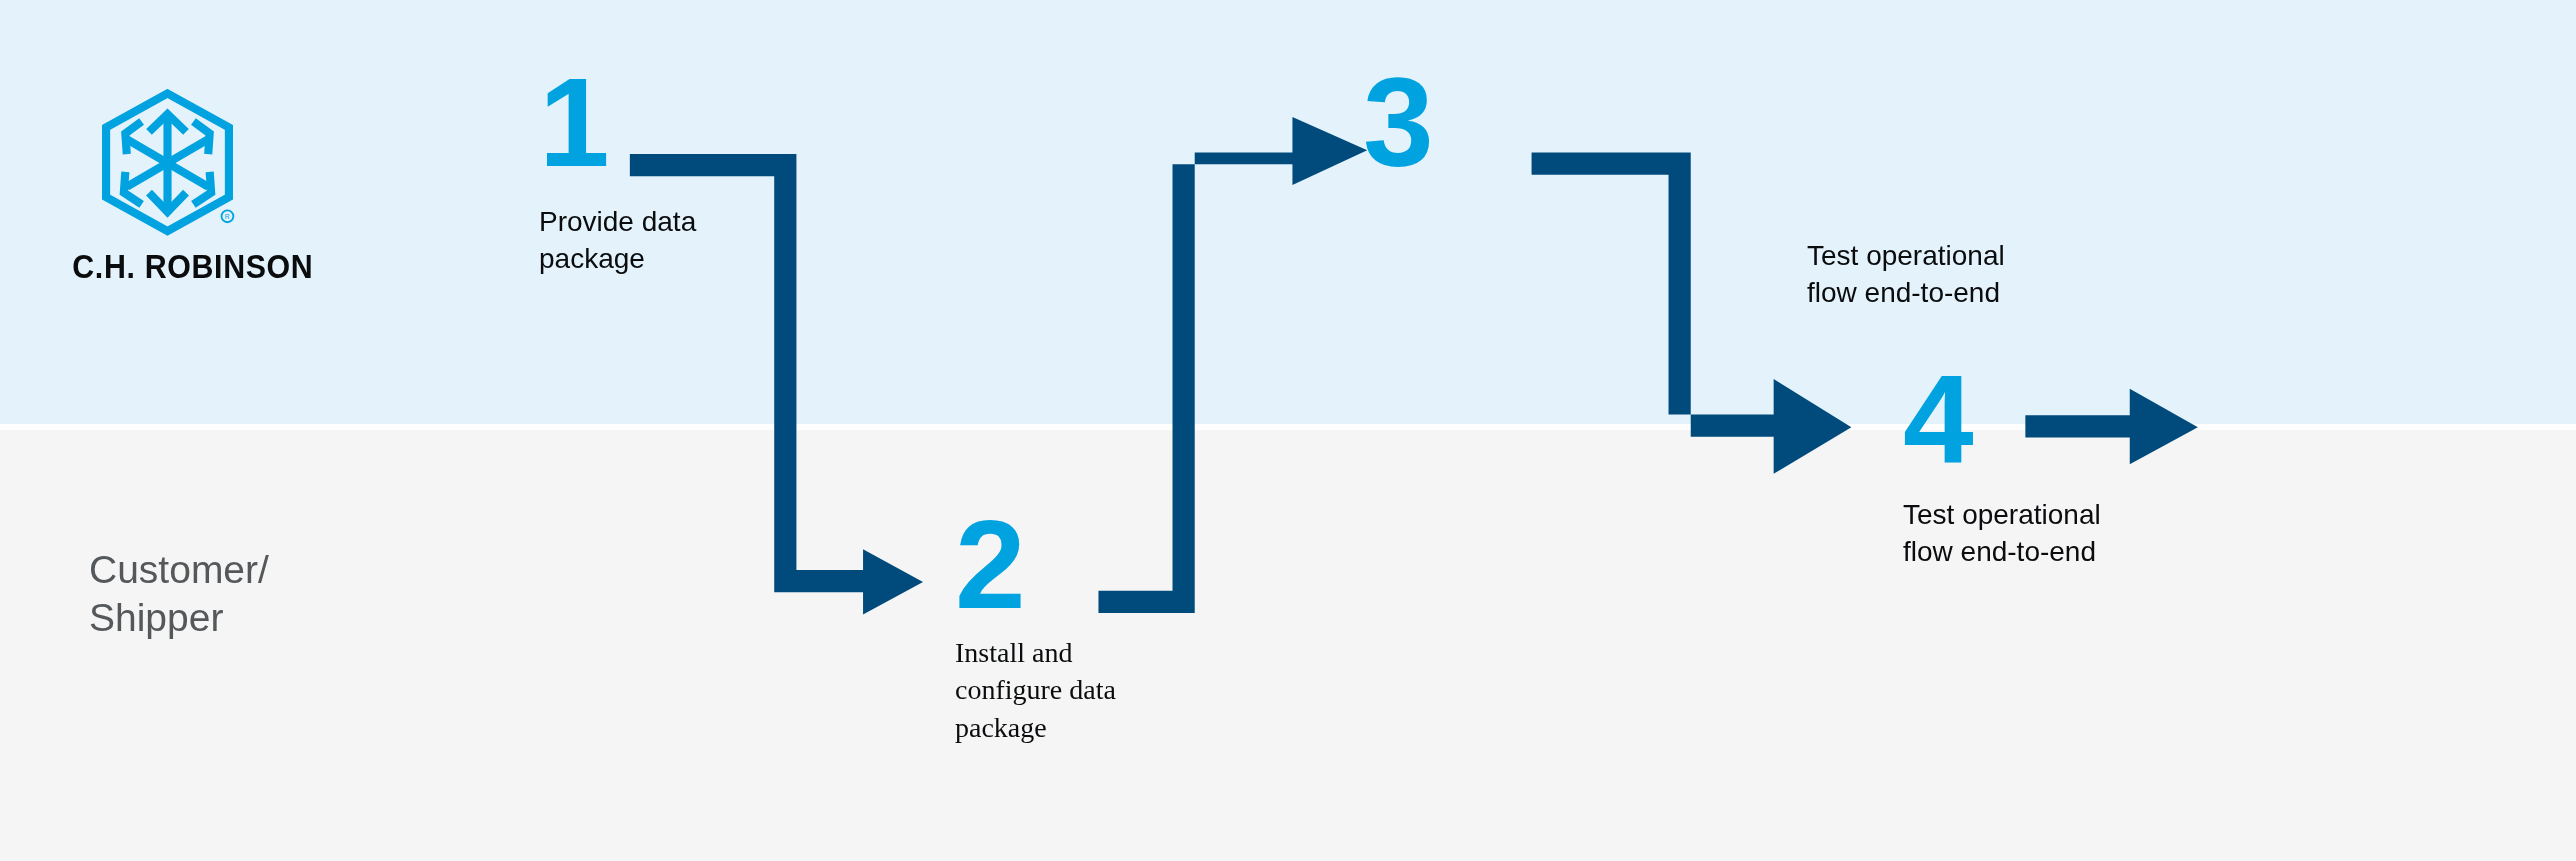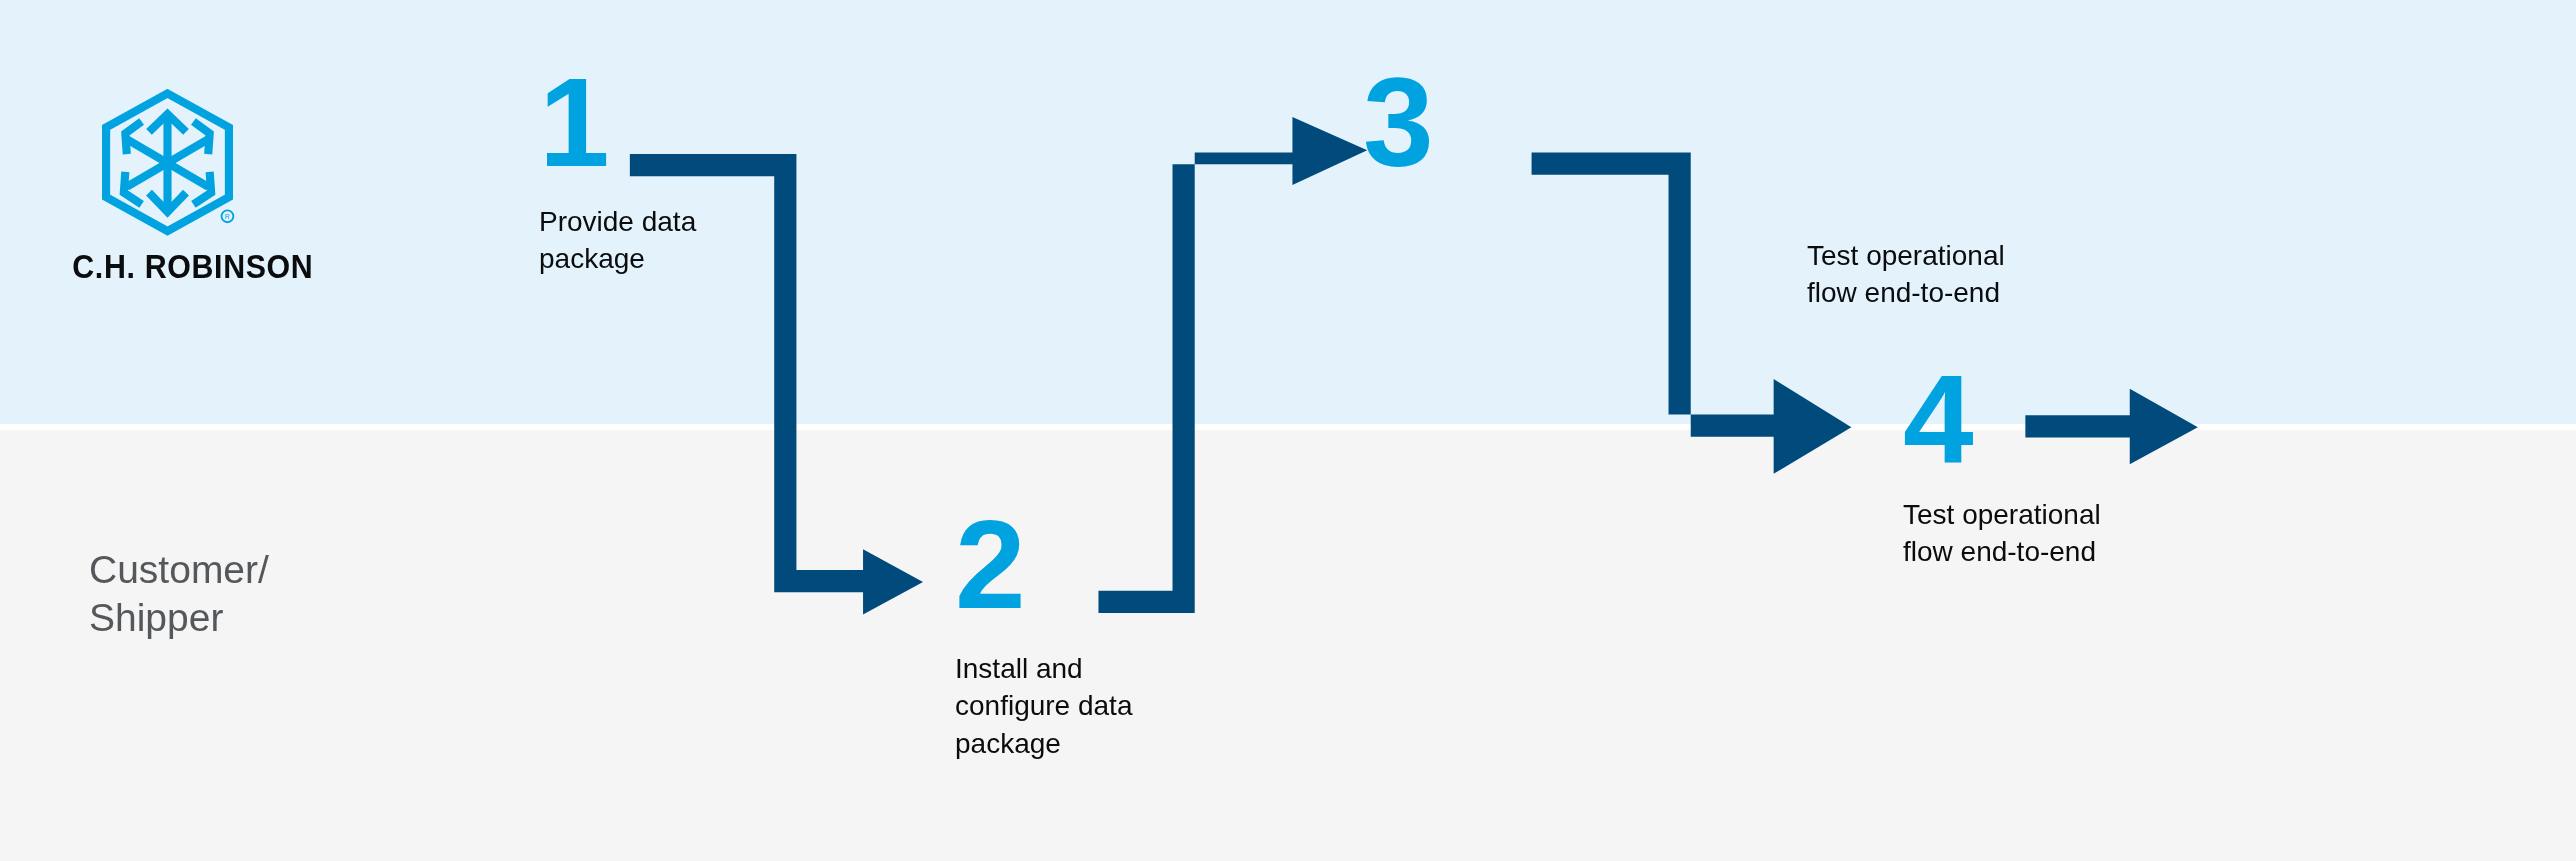--- a/index.html
+++ b/index.html
@@ -58,21 +58,21 @@
   }
   .step-text{
     font-size:28px;line-height:1.33;color:#0b0c0e;font-weight:400;
     white-space:pre-line;
   }
 
   .s1{left:539px;top:73px;}
   .s1 .step-text{margin-top:31px;}
 
   .s2{left:955px;top:515px;}
-  .s2 .step-text{margin-top:36px;}
+  .s2 .step-text{margin-top:20px;font-family:Liberation Serif, serif;}
 
   .s3{left:1363px;top:73px;}
   .s3 .step-text{margin-top:31px;}
 
   .s4{left:1903px;top:370px;}
   .s4 .step-text{margin-top:27px;}
 
   
   .cap-top{
     position:absolute;left:1807px;top:237px;width:311px;

